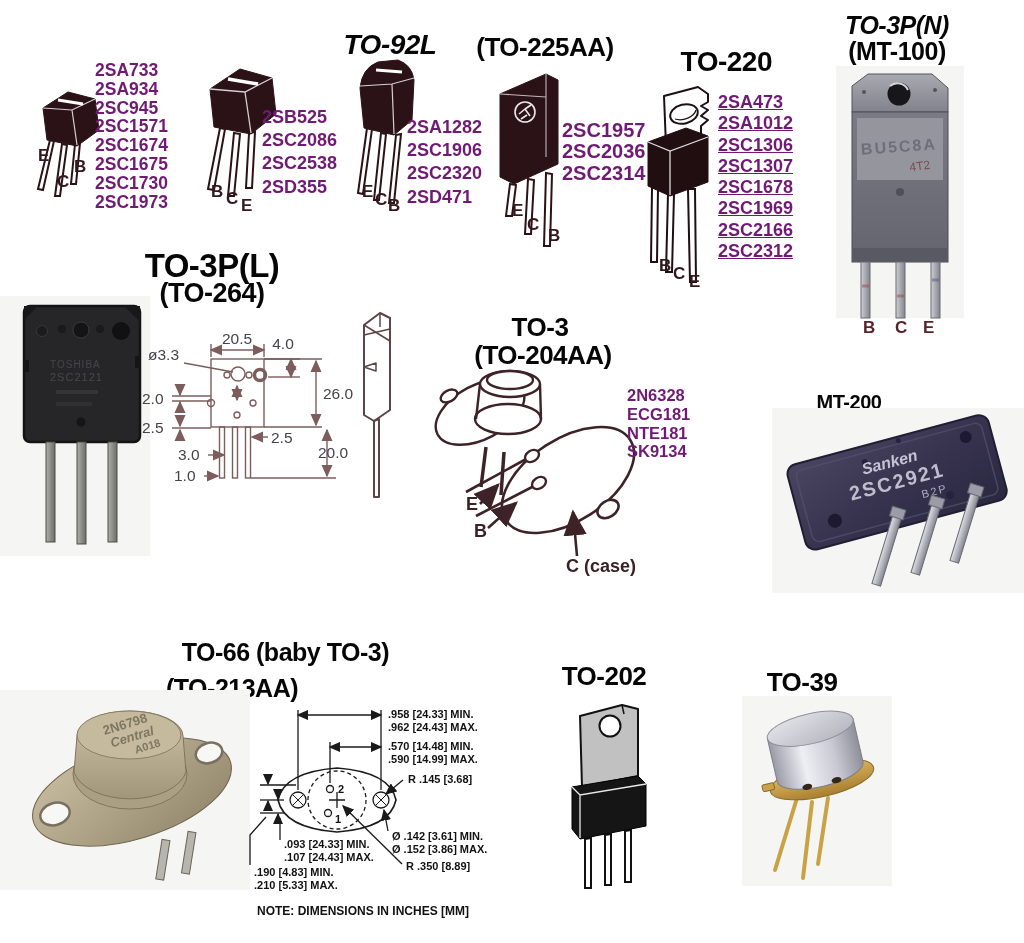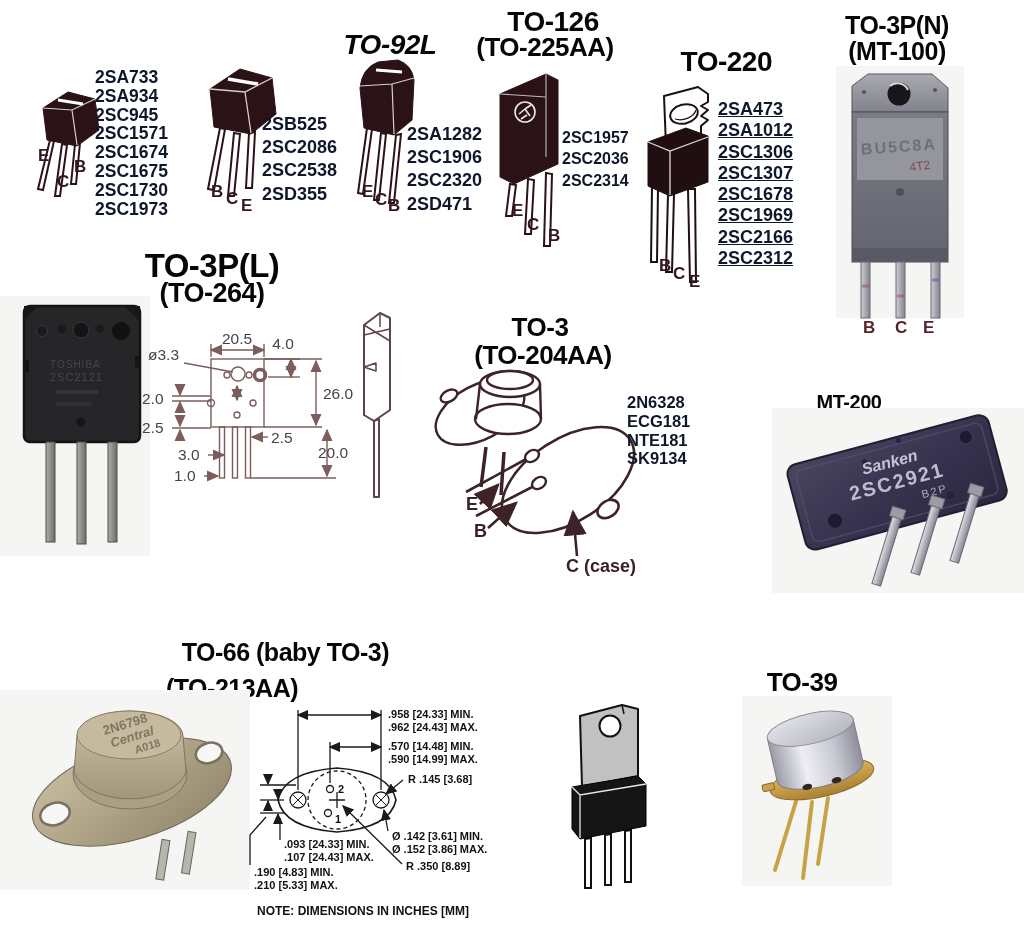--- a/index.html
+++ b/index.html
@@ -1,19 +1,19 @@
 <!DOCTYPE html>
 <html><head>
 <meta charset="utf-8">
 <style>
   html,body{margin:0;padding:0;background:#e8e8e8;}
   #stage{position:relative;width:1024px;height:943px;background:#ffffff;overflow:hidden;
          font-family:"Liberation Sans",sans-serif;}
   .title{position:absolute;font-weight:bold;color:#060606;text-align:center;letter-spacing:-0.5px;white-space:nowrap;}
-  .parts{position:absolute;font-weight:bold;color:#0f172a;white-space:nowrap;margin-top:7px;}
+  .parts{position:absolute;font-weight:bold;color:#701a75;white-space:nowrap;}
   .parts div{height:auto;}
   .pin{position:absolute;font-weight:bold;color:#33181f;font-size:17px;}
   .pin.photo{color:#5a222b;}
   svg{position:absolute;overflow:visible;}
   svg text{font-family:"Liberation Sans",sans-serif;}
   .photobg{position:absolute;background:#f5f5f3;}
 </style>
 </head>
 <body>
 
@@ -76,39 +76,38 @@
   <span class="pin" style="left:375px;top:190px;">C</span>
   <span class="pin" style="left:388px;top:196px;">B</span>
 
   <div class="parts" style="left:407px;top:116px;font-size:18px;line-height:23.2px;">
       <div>2SA1282</div>
       <div>2SC1906</div>
       <div>2SC2320</div>
       <div>2SD471</div>
     </div>
 
-  <div class="title" style="left:478px;top:6px;width:150px;font-size:28px;">TO-126</div>
   <div class="title" style="left:460px;top:32px;width:170px;font-size:26px;">(TO-225AA)</div>
 
   <svg style="left:488px;top:64px;" width="85" height="175" viewBox="0 0 85 175">
     <polygon points="22,120 28,121 24,152 18,152" fill="#fff" stroke="#2b1216" stroke-width="2"></polygon>
     <polygon points="40,115 46,116 43,170 37,170" fill="#fff" stroke="#2b1216" stroke-width="2"></polygon>
     <polygon points="58,109 64,110 62,182 56,182" fill="#fff" stroke="#2b1216" stroke-width="2"></polygon>
     <polygon points="12,30 58,10 70,16 70,100 26,120 12,113" fill="#2b1216" stroke="#2b1216" stroke-linejoin="round"></polygon>
     <path d="M58,10 L58,93 M12,30 L58,33" stroke="#fff" stroke-width="1.1" fill="none" opacity="0.7"></path>
     <g stroke="#fff" fill="none" stroke-width="1.6" opacity="0.9">
       <circle cx="37" cy="48" r="10"></circle>
       <path d="M31,50 L37,45 M37,45 L43,41 M37,45 L42,52 M33,55 L39,51"></path>
     </g>
   </svg>
   <span class="pin" style="left:512px;top:201px;">E</span>
   <span class="pin" style="left:527px;top:215px;">C</span>
   <span class="pin" style="left:548px;top:226px;">B</span>
 
-  <div class="parts" style="left:562px;top:120px;font-size:16px;line-height:21.3px;">
+  <div class="parts" style="left:562px;top:120px;font-size:20px;line-height:21.3px;">
       <div>2SC1957</div>
       <div>2SC2036</div>
       <div>2SC2314</div>
     </div>
 
   <div class="title" style="left:622px;top:46px;width:150px;font-size:28px;text-align:right;">TO-220</div>
 
   <svg style="left:640px;top:84px;" width="85" height="205" viewBox="0 0 85 205">
     <polygon points="24,12 58,3 68,10 68,18 61,22 68,26 61,32 68,36 61,42 61,52 26,62" fill="#fff" stroke="#1e0f12" stroke-width="2" stroke-linejoin="round"></polygon>
     <ellipse cx="44" cy="30" rx="14" ry="9.5" transform="rotate(-14 44 30)" fill="#fff" stroke="#1e0f12" stroke-width="2"></ellipse>
@@ -127,21 +126,21 @@
       <div>2SA473</div>
       <div>2SA1012</div>
       <div>2SC1306</div>
       <div>2SC1307</div>
       <div>2SC1678</div>
       <div>2SC1969</div>
       <div>2SC2166</div>
       <div>2SC2312</div>
     </div>
 
-  <div class="title" style="left:822px;top:11px;width:150px;font-size:25px;">TO-3P(N)</div>
+  <div class="title" style="left:822px;top:11px;width:150px;font-size:25px;font-style:italic;">TO-3P(N)</div>
   <div class="title" style="left:822px;top:37px;width:150px;font-size:25px;">(MT-100)</div>
 
   <div class="photobg" style="left:836px;top:66px;width:128px;height:252px;"></div>
   <svg style="left:840px;top:70px;" width="120" height="252" viewBox="0 0 120 252">
     <defs>
       <linearGradient id="gTab" x1="0" y1="0" x2="0" y2="1">
           <stop offset="0" stop-color="#a9a9b1"></stop>
           <stop offset="1" stop-color="#82828c"></stop>
         </linearGradient>
       <linearGradient id="gBody" x1="0" y1="0" x2="0" y2="1">
@@ -437,20 +436,21 @@
       <text x="44" y="171">.107 [24.43] MAX.</text>
       <text x="14" y="186">.190 [4.83] MIN.</text>
       <text x="14" y="199">.210 [5.33] MAX.</text>
       <text x="166" y="180">R .350 [8.89]</text>
       <text x="98" y="103">2</text>
       <text x="95" y="133">1</text>
       <text x="17" y="225" font-size="12">NOTE: DIMENSIONS IN INCHES [MM]</text>
     </g>
   </svg>
 
+  <div class="title" style="left:529px;top:661px;width:150px;font-size:26px;">TO-202</div>
 
   <svg style="left:550px;top:698px;" width="105" height="200" viewBox="0 0 105 200">
     <polygon points="30,18 72,7 88,11 88,78 32,89" fill="#c1c1c1" stroke="#111" stroke-width="2" stroke-linejoin="round"></polygon>
     <line x1="72" y1="7" x2="74" y2="16" stroke="#111" stroke-width="1.5"></line>
     <circle cx="60" cy="28" r="10.5" fill="#fff" stroke="#111" stroke-width="2"></circle>
     <polygon points="35,141 41,140 41,190 35,190" fill="#fff" stroke="#111" stroke-width="2"></polygon>
     <polygon points="55,137 61,136 61,187 55,187" fill="#fff" stroke="#111" stroke-width="2"></polygon>
     <polygon points="75,133 81,132 81,184 75,184" fill="#fff" stroke="#111" stroke-width="2"></polygon>
     <polygon points="22,89 88,78 96,86 96,128 30,141 22,131" fill="#151515" stroke="#000" stroke-linejoin="round"></polygon>
     <path d="M22,89 L30,97 L96,86 M30,97 L30,140" stroke="#fff" stroke-width="1.3" fill="none" opacity="0.9"></path>

